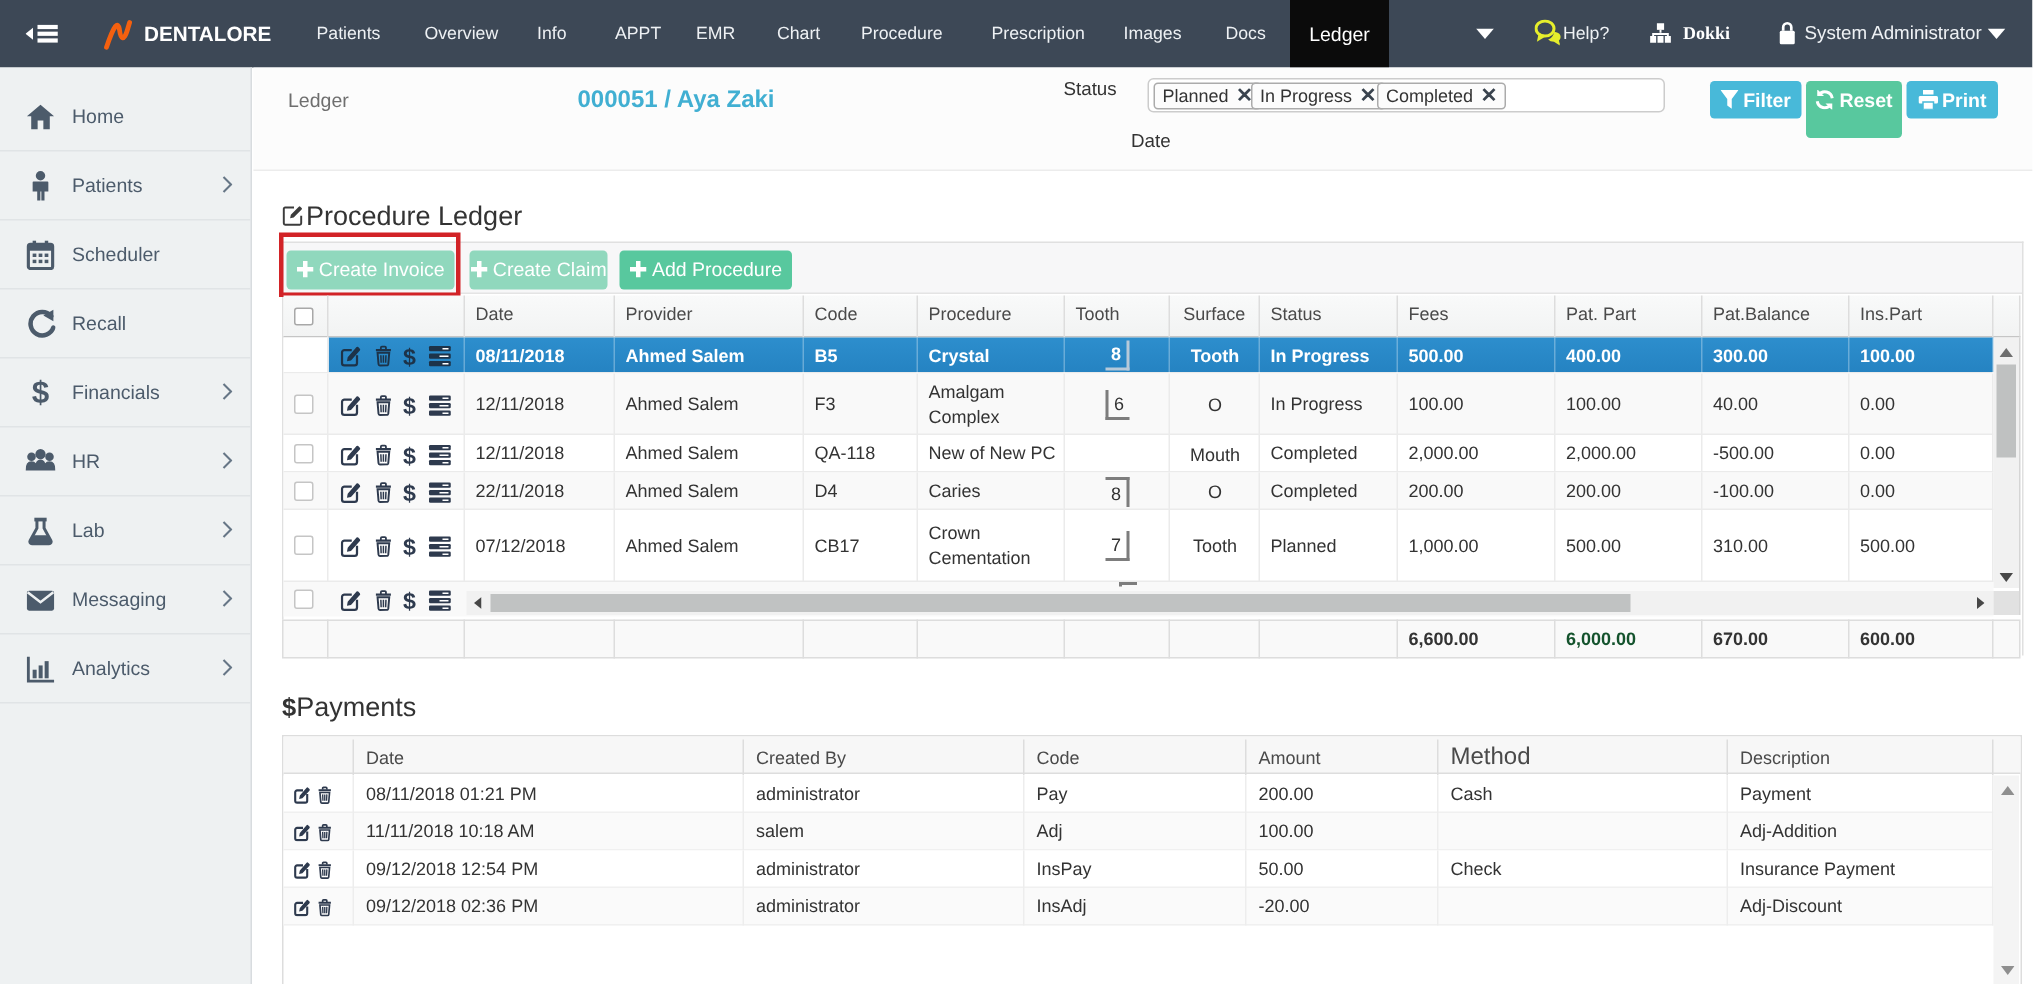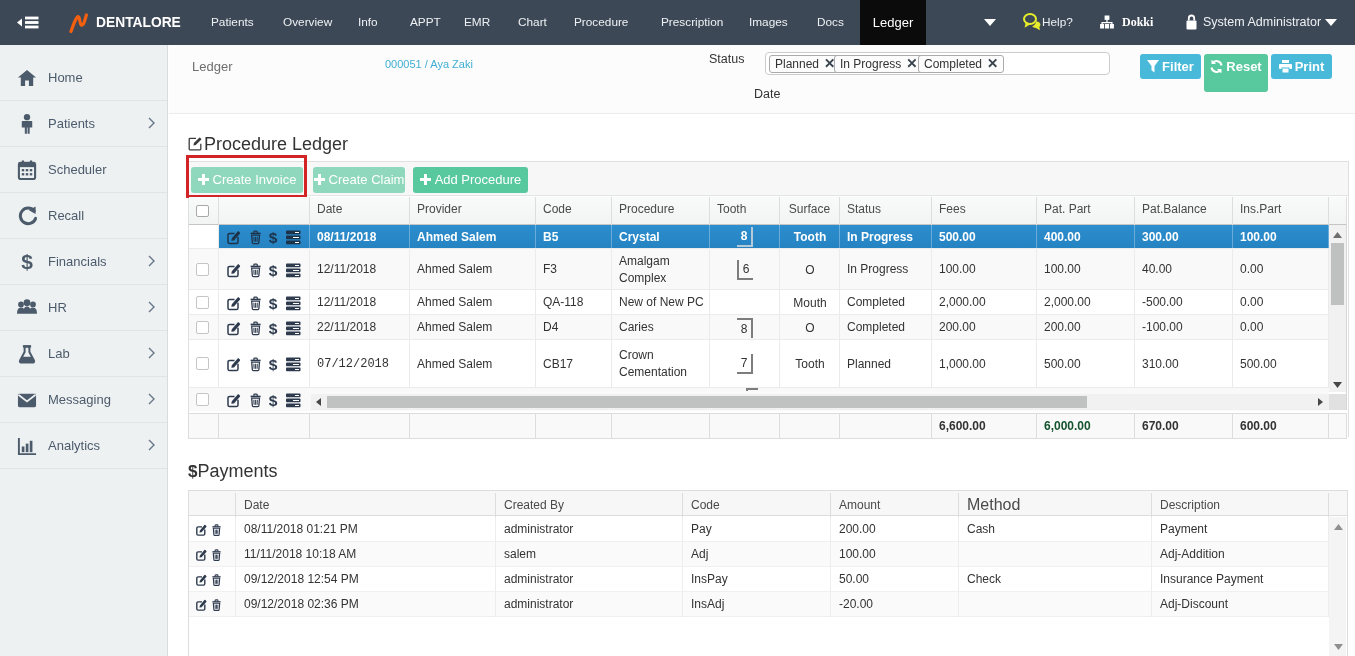--- a/index.html
+++ b/index.html
@@ -188,21 +188,21 @@
         </svg>
         <div class="lbl">Analytics</div>
         <svg class="chev" viewBox="0 0 7 12">
           <path d="M1,1 L6,6 L1,11" fill="none" stroke="#667686" stroke-width="1.4"></path>
         </svg>
       </div>
     </div>
 
   <div id="band"></div>
   <div class="abs" style="left:192px;top:59px;font-size:13px;color:#6e6e6e">Ledger</div>
-  <div class="abs" style="left:385px;top:58px;font-size:11px;font-weight:normal;color:#41afd2">000051 / Aya Zaki</div>
+  <div class="abs" style="left:385px;top:58px;font-size:16px;font-weight:bold;color:#41afd2">000051 / Aya Zaki</div>
   <div class="abs" style="left:709px;top:52px;font-size:12.5px;color:#333">Status</div>
   <div id="chipbox">
     <div class="chip" style="left:3px">Planned<b>✕</b></div>
     <div class="chip" style="left:68px">In Progress<b>✕</b></div>
     <div class="chip" style="left:152px">Completed<b>✕</b></div>
   </div>
   <div class="abs" style="left:754px;top:87px;font-size:12.5px;color:#333">Date</div>
 
   <div class="btn blue" style="left:1140px;top:54px;width:61px;height:25px;line-height:25px;font-weight:bold">
     <svg style="vertical-align:-2px;margin-right:3px" width="12" height="13" viewBox="0 0 12 13">
@@ -501,21 +501,21 @@
         <text x="46" y="13" font-size="15.5" font-weight="bold" fill="#2e3a4e" text-anchor="middle" font-family="Liberation Sans">$</text>
         <g transform="translate(59,0.6)">
           <rect x="0" y="0" width="14.5" height="3.6" rx="0.9" fill="#2e3a4e"></rect>
           <rect x="0" y="5" width="14.5" height="3.6" rx="0.9" fill="#2e3a4e"></rect>
           <rect x="0" y="10" width="14.5" height="3.6" rx="0.9" fill="#2e3a4e"></rect>
           <rect x="9" y="1.4" width="4" height="1" fill="#fff"></rect>
           <rect x="7" y="6.4" width="6" height="1" fill="#fff"></rect>
           <rect x="9" y="11.4" width="4" height="1" fill="#fff"></rect>
         </g>
       </svg>
-      <div class="abs" style="left:317px;top:340px;width:90px;height:48px;display:flex;align-items:center;overflow:hidden;font-size:12px;line-height:17px;color:#333;font-family:Liberation Mono, monospace;">07/12/2018</div>
+      <div class="abs" style="left:317px;top:340px;width:90px;height:48px;display:flex;align-items:center;overflow:hidden;font-size:12px;line-height:17px;color:#333;">07/12/2018</div>
       <div class="abs" style="left:417px;top:340px;width:116px;height:48px;display:flex;align-items:center;overflow:hidden;font-size:12px;line-height:17px;color:#333;">Ahmed Salem</div>
       <div class="abs" style="left:543px;top:340px;width:66px;height:48px;display:flex;align-items:center;overflow:hidden;font-size:12px;line-height:17px;color:#333;">CB17</div>
       <div class="abs" style="left:619px;top:340px;width:88px;height:48px;display:flex;align-items:center;overflow:hidden;font-size:12px;line-height:17px;color:#333;">Crown Cementation</div>
       <div class="abs" style="left:710px;top:340px;width:70px;height:48px;display:flex;align-items:center;justify-content:center;font-size:12px;color:#333;">
         <span style="position:relative;display:inline-block;padding:2px 4px;font-size:12px;border-right:2px solid #7d7d7d;border-bottom:2px solid #7d7d7d;">7</span>
       </div>
       <div class="abs" style="left:780px;top:340px;width:60px;height:48px;display:flex;align-items:center;justify-content:center;font-size:12px;color:#333;">Tooth</div>
       <div class="abs" style="left:847px;top:340px;width:82px;height:48px;display:flex;align-items:center;overflow:hidden;font-size:12px;line-height:17px;color:#333;">Planned</div>
       <div class="abs" style="left:939px;top:340px;width:95px;height:48px;display:flex;align-items:center;overflow:hidden;font-size:12px;line-height:17px;color:#333;">1,000.00</div>
       <div class="abs" style="left:1044px;top:340px;width:88px;height:48px;display:flex;align-items:center;overflow:hidden;font-size:12px;line-height:17px;color:#333;">500.00</div>

